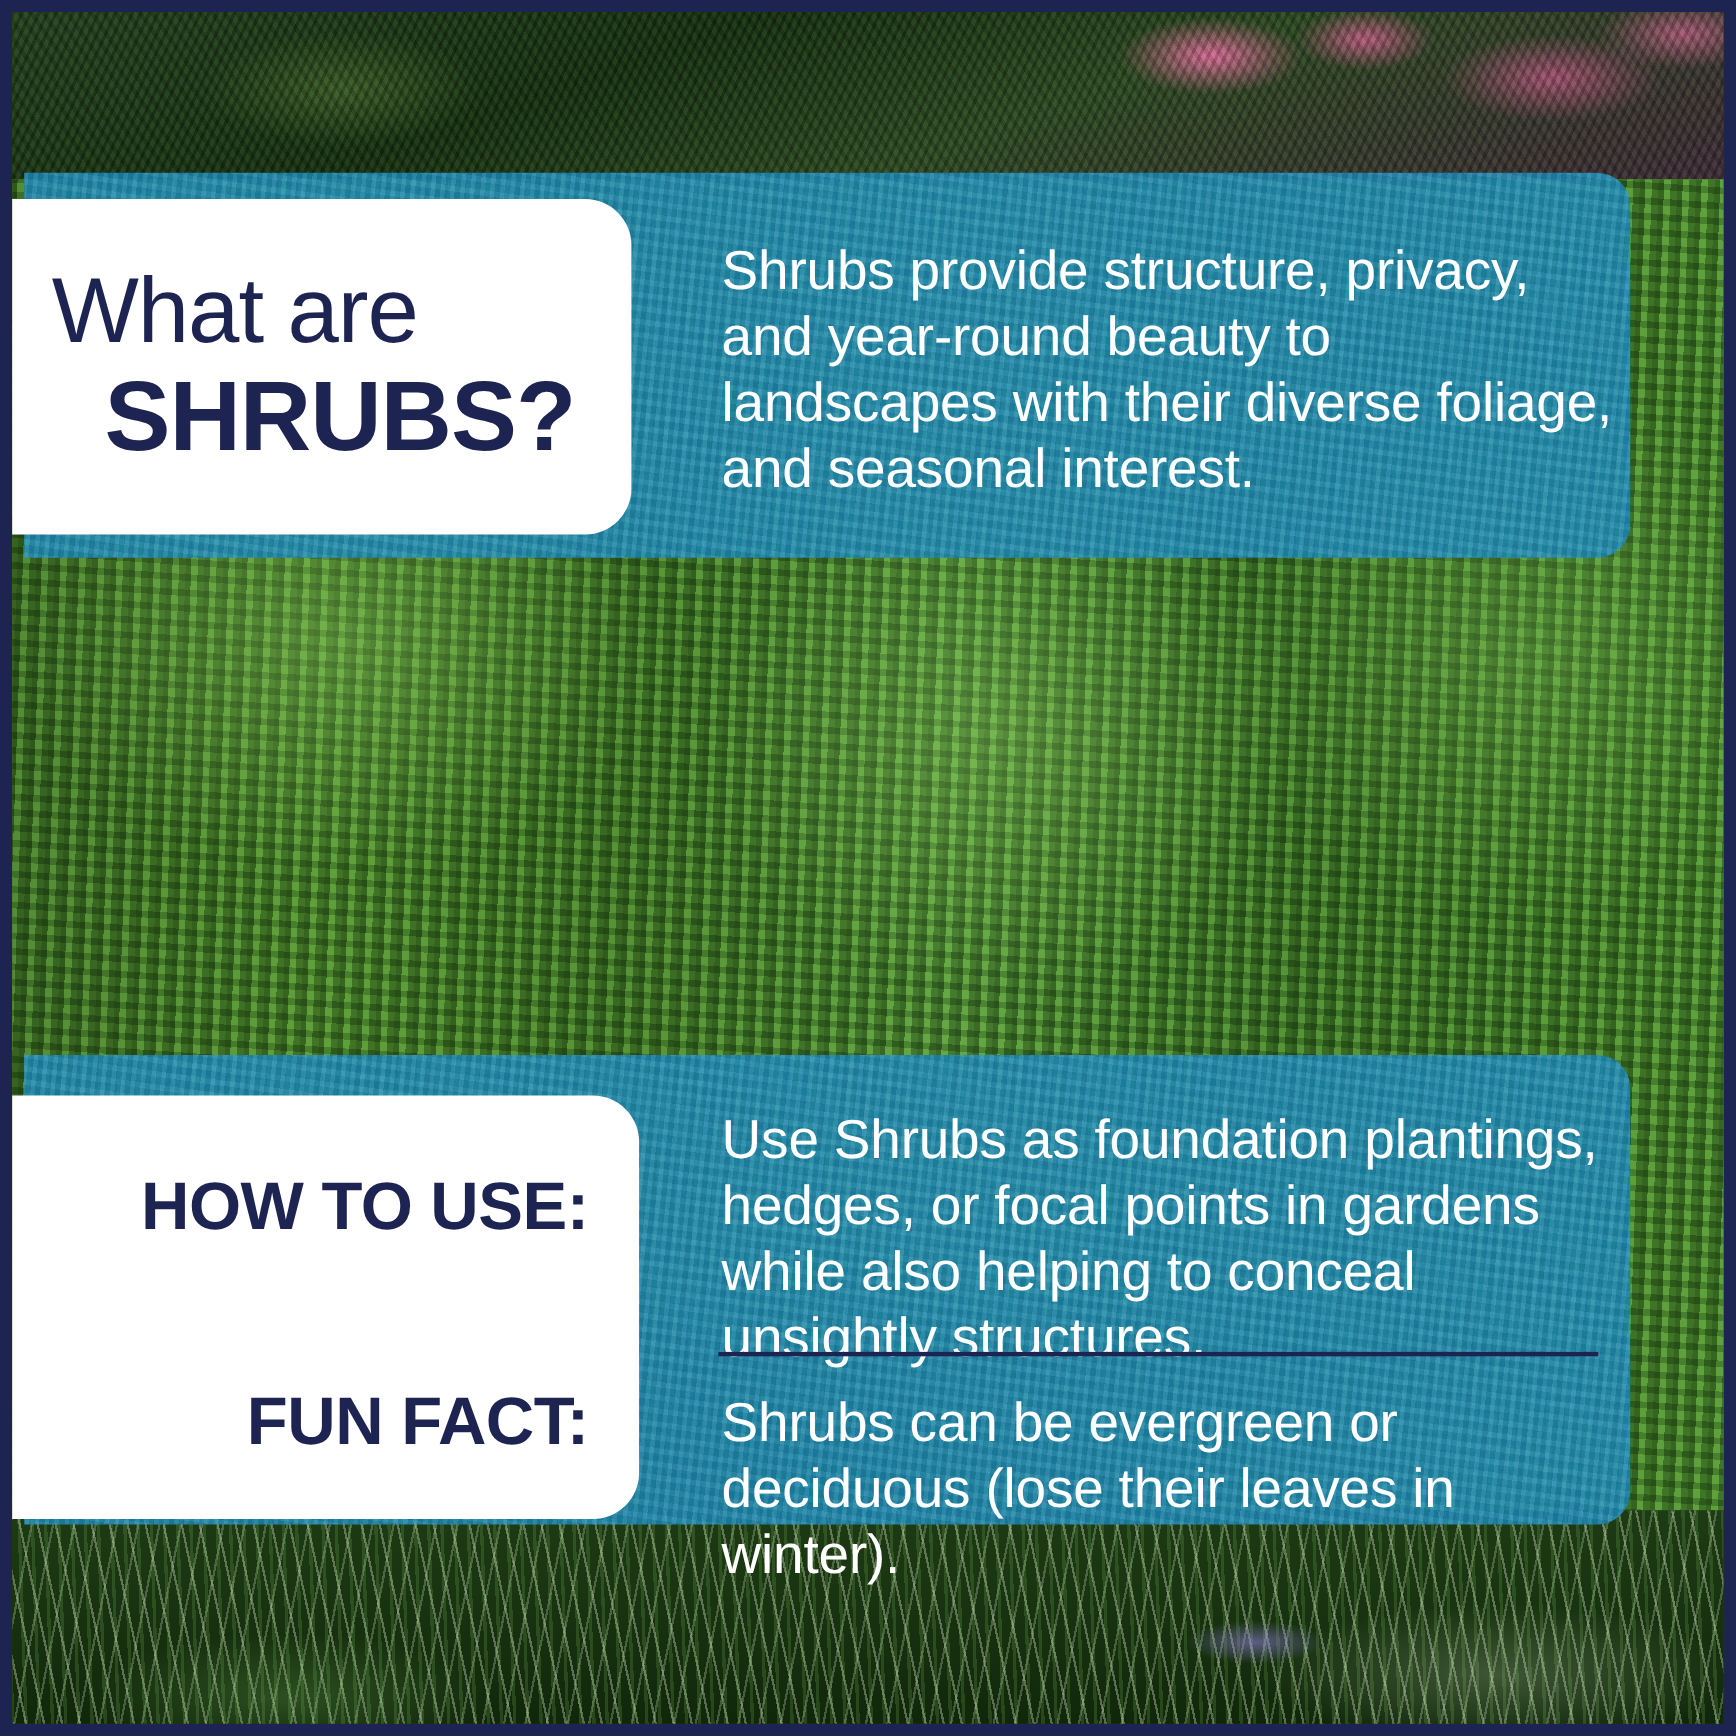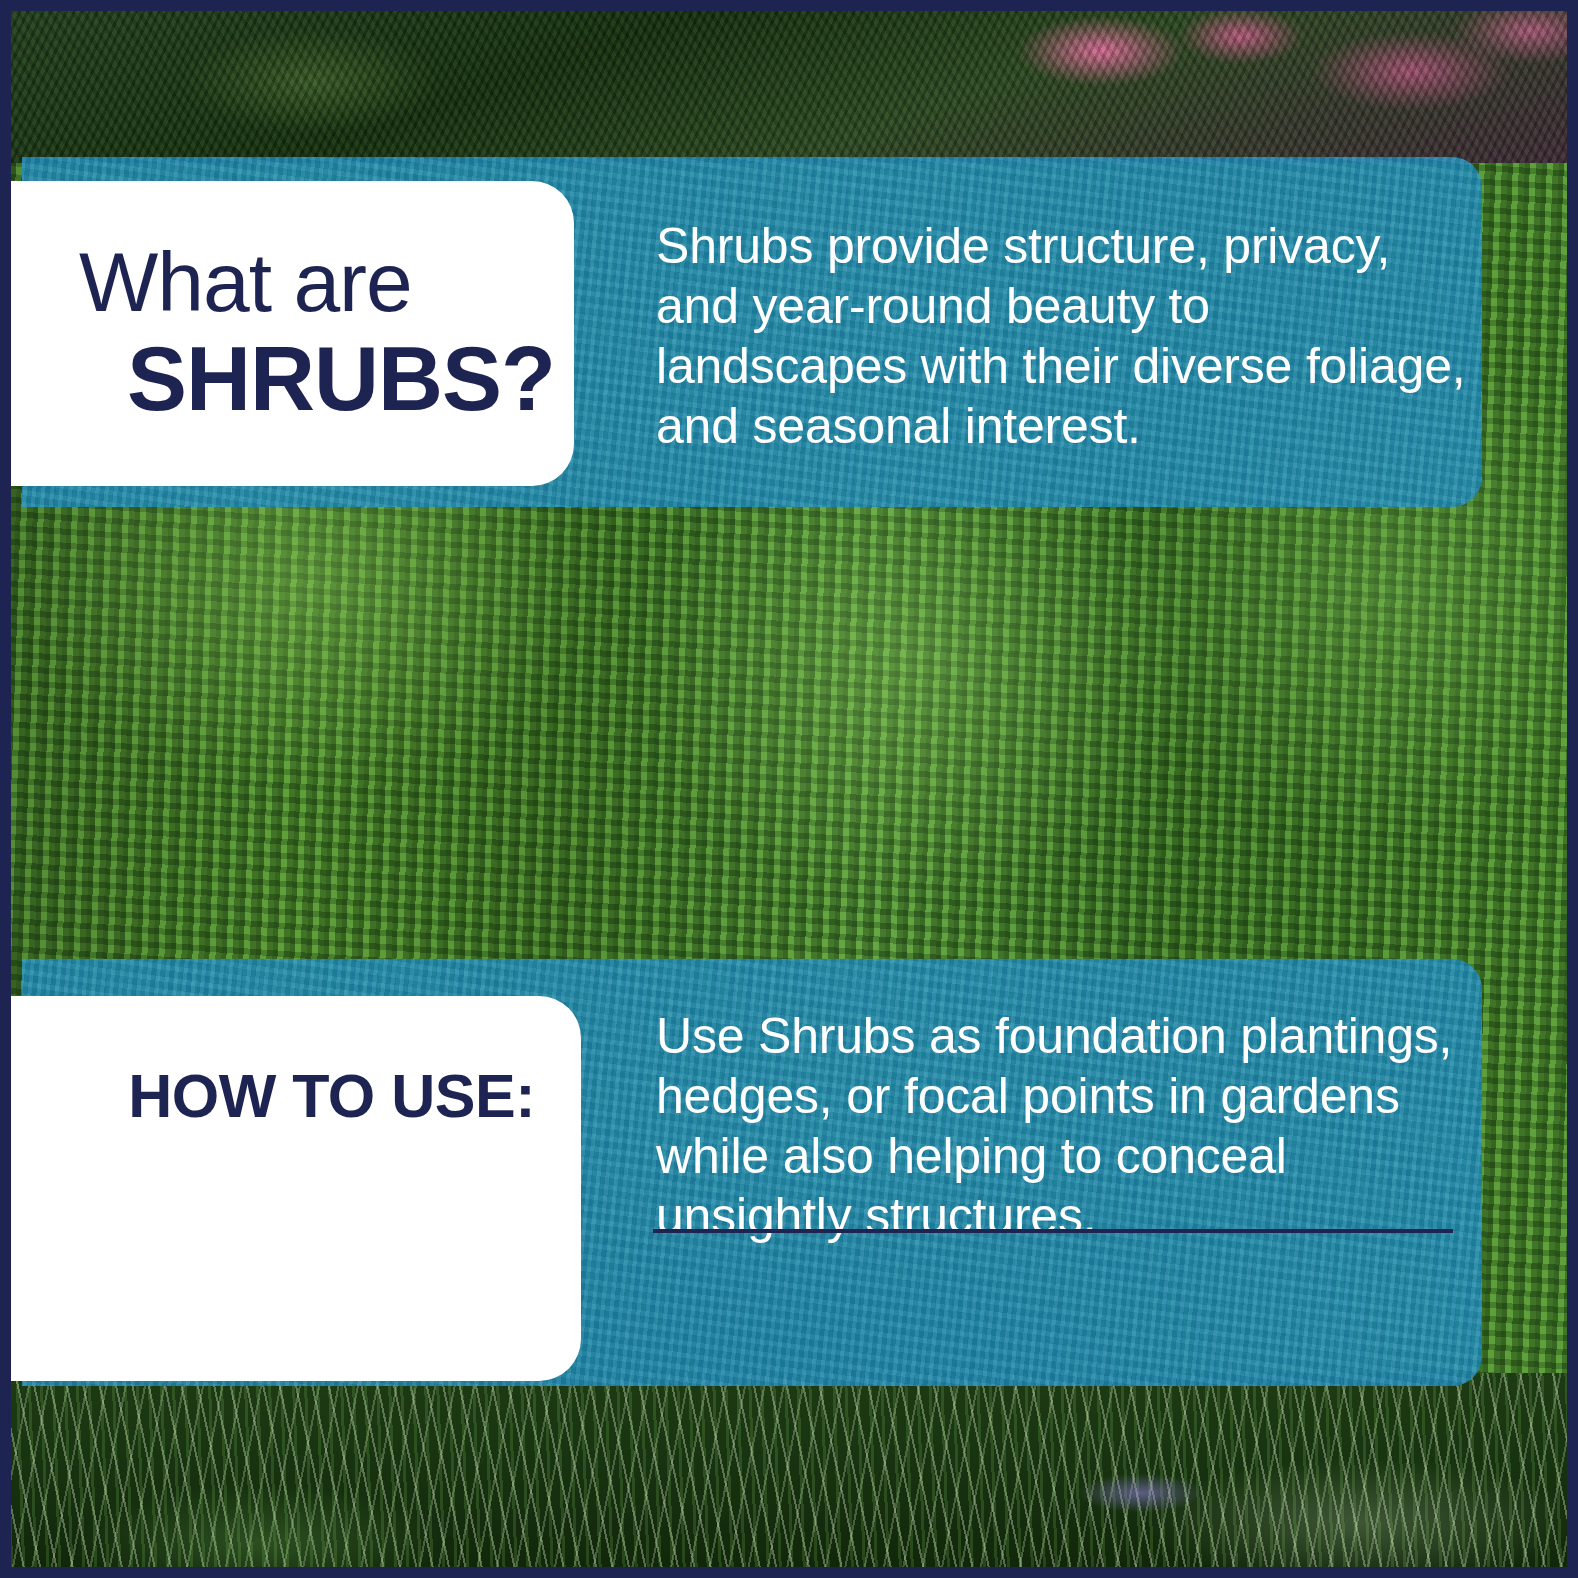--- a/index.html
+++ b/index.html
@@ -153,21 +153,21 @@
     border-top-right-radius: 42px;
     border-bottom-right-radius: 42px;
   }
   .label-card.q {
     left: 0;
     top: 170px;
     width: 563px;
     height: 305px;
     flex-direction: column;
     align-items: flex-start;
-    padding-left: 68px;
+    padding-left: 36px;
     box-sizing: border-box;
     justify-content: center;
   }
   .label-card.how {
     left: 0;
     top: 985px;
     width: 570px;
     height: 385px;
     flex-direction: column;
     align-items: flex-end;
@@ -254,18 +254,20 @@
   </div>
 
   <div class="body-text intro-text">Shrubs provide structure, privacy, and year-round beauty to landscapes with their diverse foliage, and seasonal interest.</div>
 
   <div class="panel panel-bottom">
     <div class="panel-texture"></div>
   </div>
 
   <div class="label-card how">
     <div class="label-heading">HOW TO USE:</div>
+    <div class="label-heading">FUN FACT:</div>
   </div>
 
   <div class="body-text howto-text">Use Shrubs as foundation plantings, hedges, or focal points in gardens while also helping to conceal unsightly structures.</div>
   <div class="divider"></div>
+  <div class="body-text fun-text">Shrubs can be evergreen or deciduous (lose their leaves in winter).</div>
 
 </div>
 
 </body></html>

